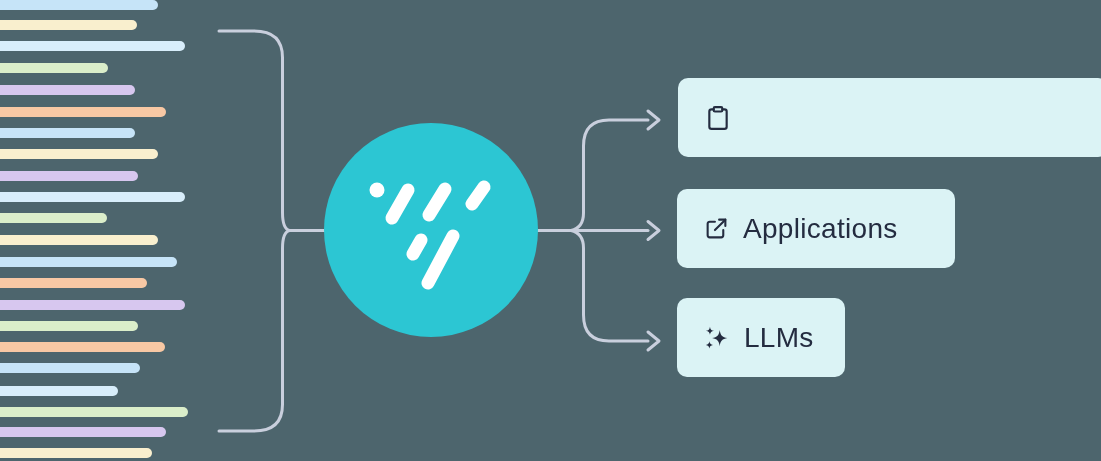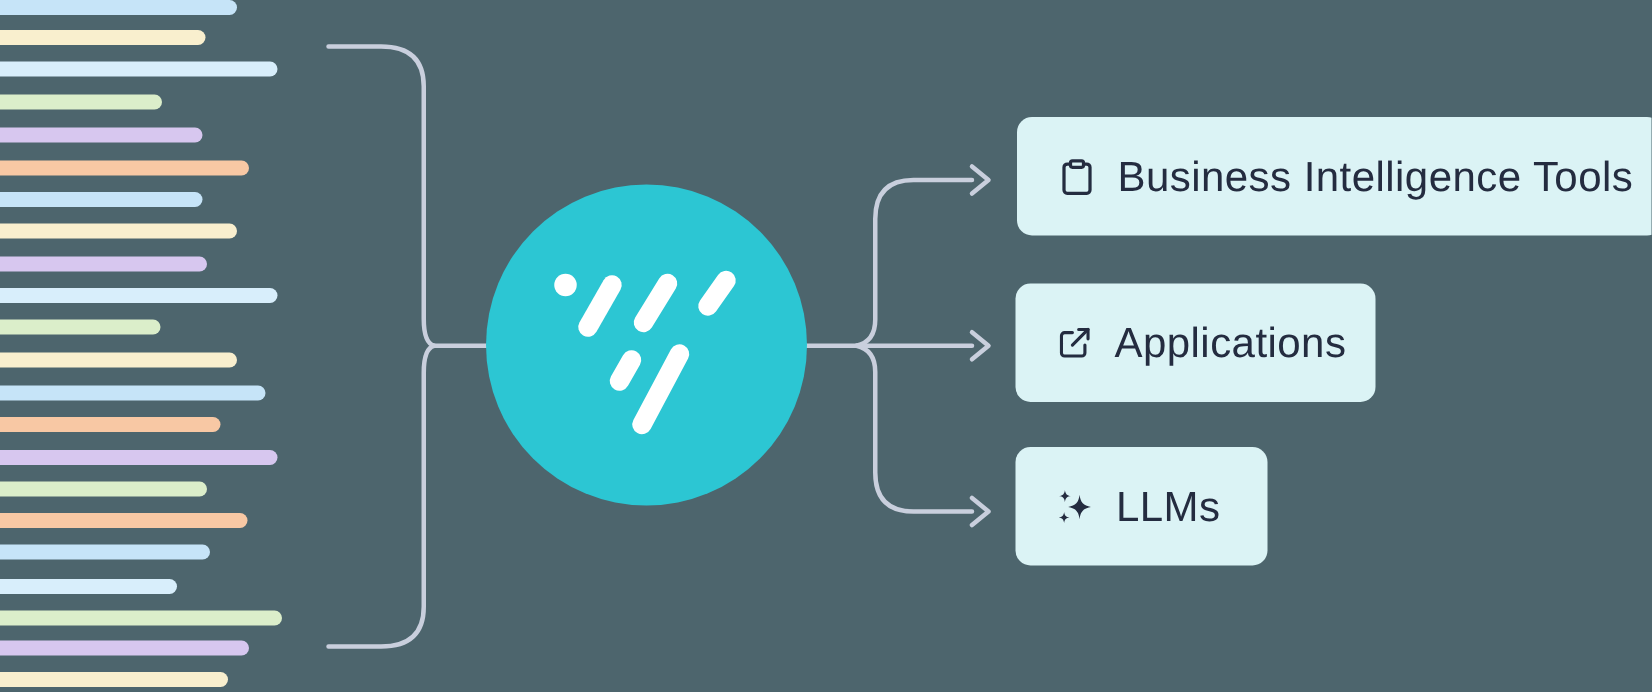--- a/index.html
+++ b/index.html
@@ -19,21 +19,21 @@
     position:absolute;height:79px;box-sizing:border-box;
     background:var(--card-fill,#dbf3f5);border-radius:10px;
     display:flex;align-items:center;gap:14px;padding-left:27px;
     color:var(--card-text,#242c40);font-size:28px;font-weight:500;letter-spacing:.3px;
     white-space:nowrap;
   }
   .card .icon{flex:none;display:block;}
   .icon-stroke{fill:none;stroke:var(--card-text,#242c40);stroke-width:2;stroke-linecap:round;stroke-linejoin:round;}
   .icon-fill{fill:var(--card-text,#242c40);stroke:none;}
   #card-bi{left:678px;top:78px;width:430px;}
-  #card-apps{left:677px;top:189px;width:240px;}
+  #card-apps{left:677px;top:189px;width:278px;}
   #card-llms{left:677px;top:298px;width:168px;}
 </style>
 </head>
 <body style="--background: #4d656d; --hub-teal: #2cc6d3; --hub-glyph: #ffffff; --connector: #c9cfdd; --card-fill: #dbf3f5; --card-text: #242c40;">
 
 <div class="bars-layer">
     <div class="bar" style="top: 0px; width: 163px; background: rgb(198, 228, 248);"></div>
     <div class="bar" style="top: 20px; width: 142px; background: rgb(249, 239, 206);"></div>
     <div class="bar" style="top: 41px; width: 190px; background: rgb(216, 238, 251);"></div>
     <div class="bar" style="top: 63px; width: 113px; background: rgb(219, 238, 202);"></div>
@@ -88,21 +88,20 @@
   </g>
 </svg>
 
 <div class="card" id="card-bi">
   <svg class="icon" width="26" height="26" viewBox="0 0 24 24">
     <g class="icon-stroke">
       <rect x="8" y="2" width="8" height="4" rx="1.2"></rect>
       <path d="M16 4h2a2 2 0 0 1 2 2v14a2 2 0 0 1-2 2H6a2 2 0 0 1-2-2V6a2 2 0 0 1 2-2h2"></path>
     </g>
   </svg>
-  <span>Business Intelligence Tools</span>
 </div>
 
 <div class="card" id="card-apps">
   <svg class="icon" width="25" height="25" viewBox="0 0 24 24">
     <g class="icon-stroke">
       <path d="M18.5 13.5v5a2 2 0 0 1-2 2h-11a2 2 0 0 1-2-2v-11a2 2 0 0 1 2-2h5"></path>
       <path d="M14.5 3.5h6v6"></path>
       <path d="M10.5 13.5 20.5 3.5"></path>
     </g>
   </svg>

